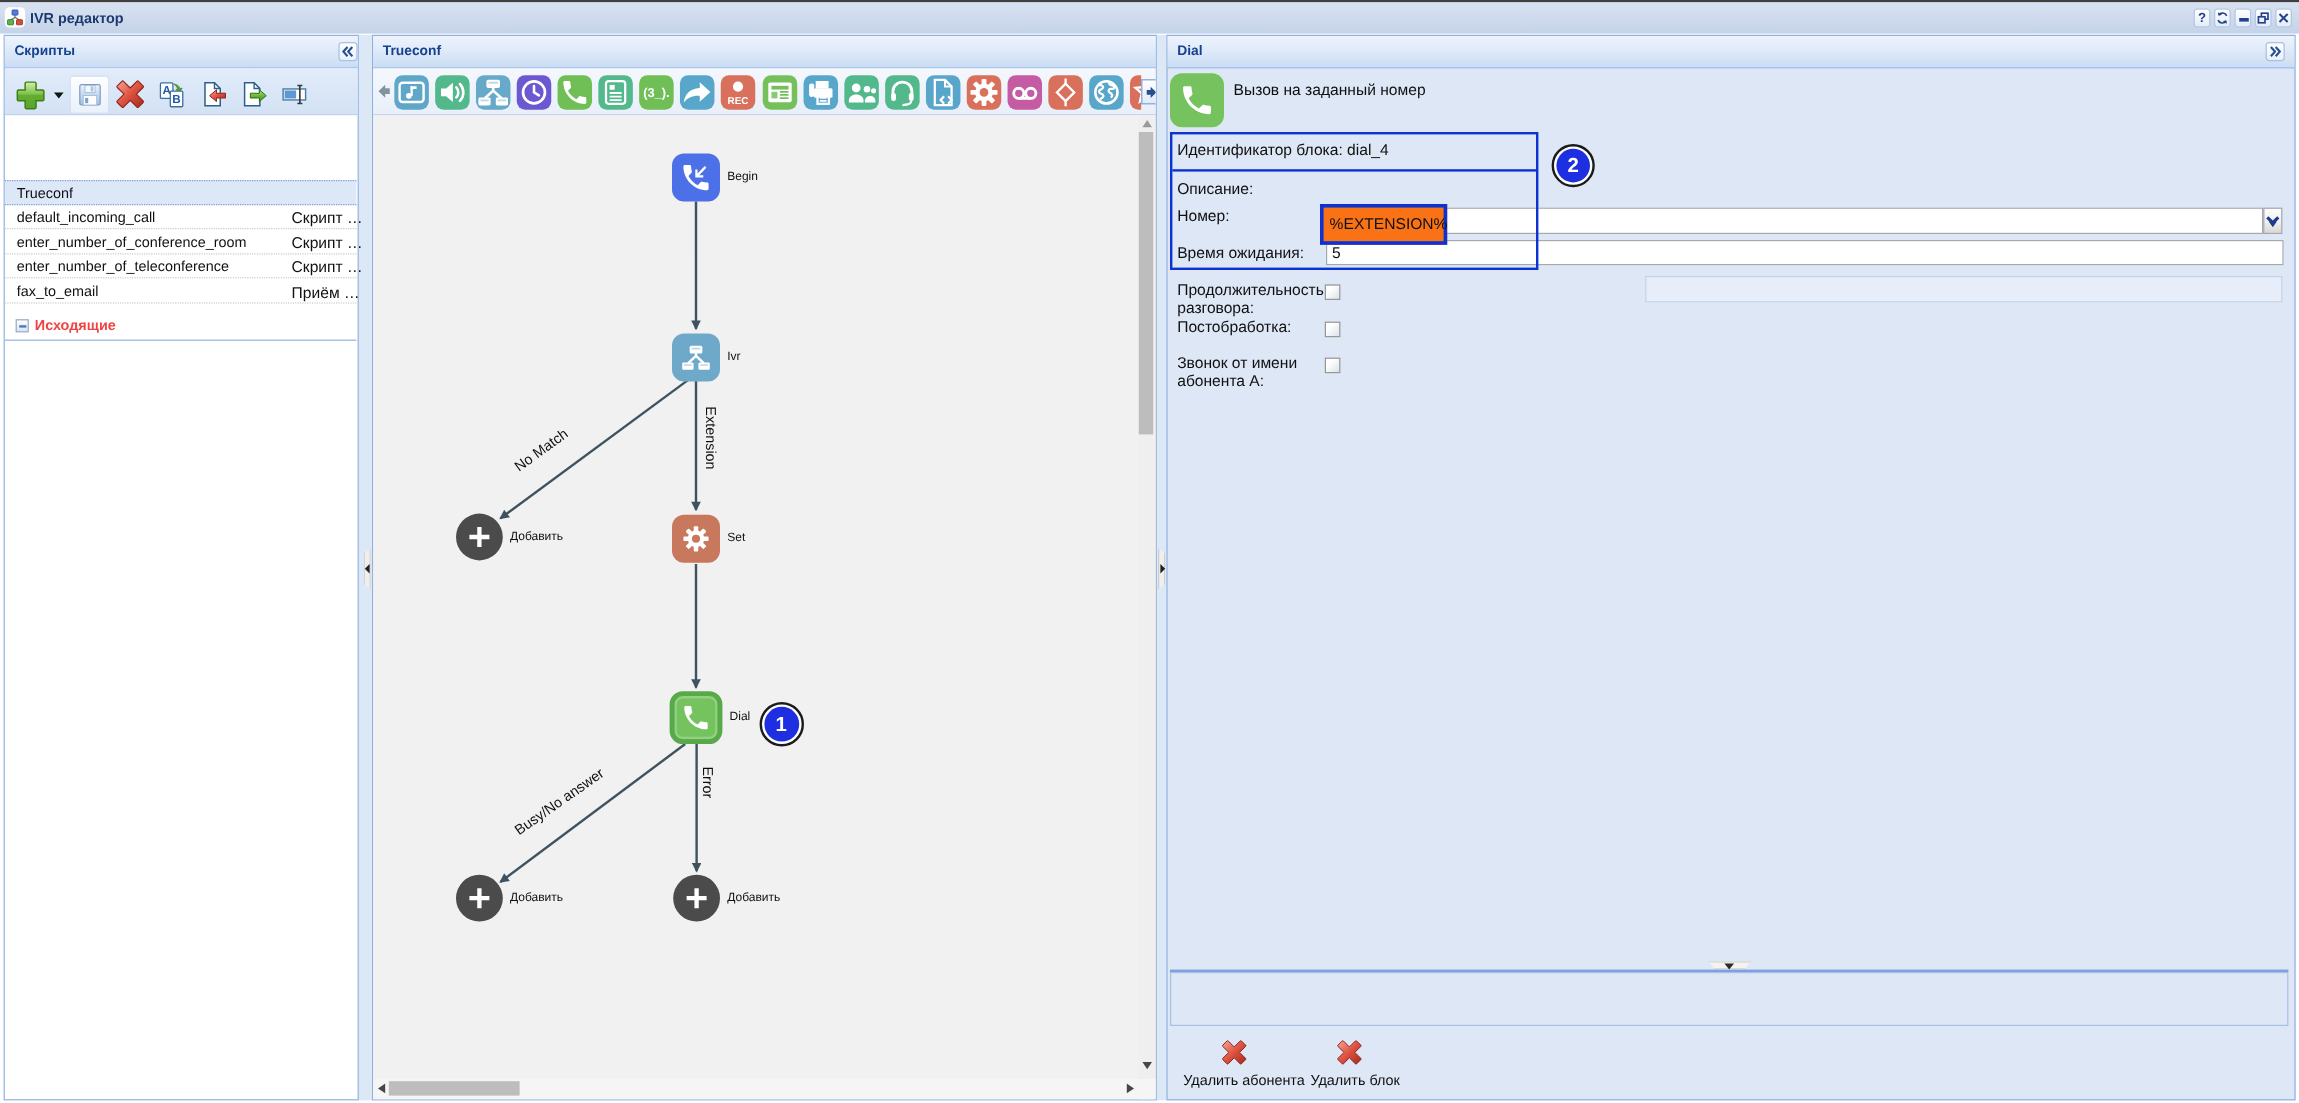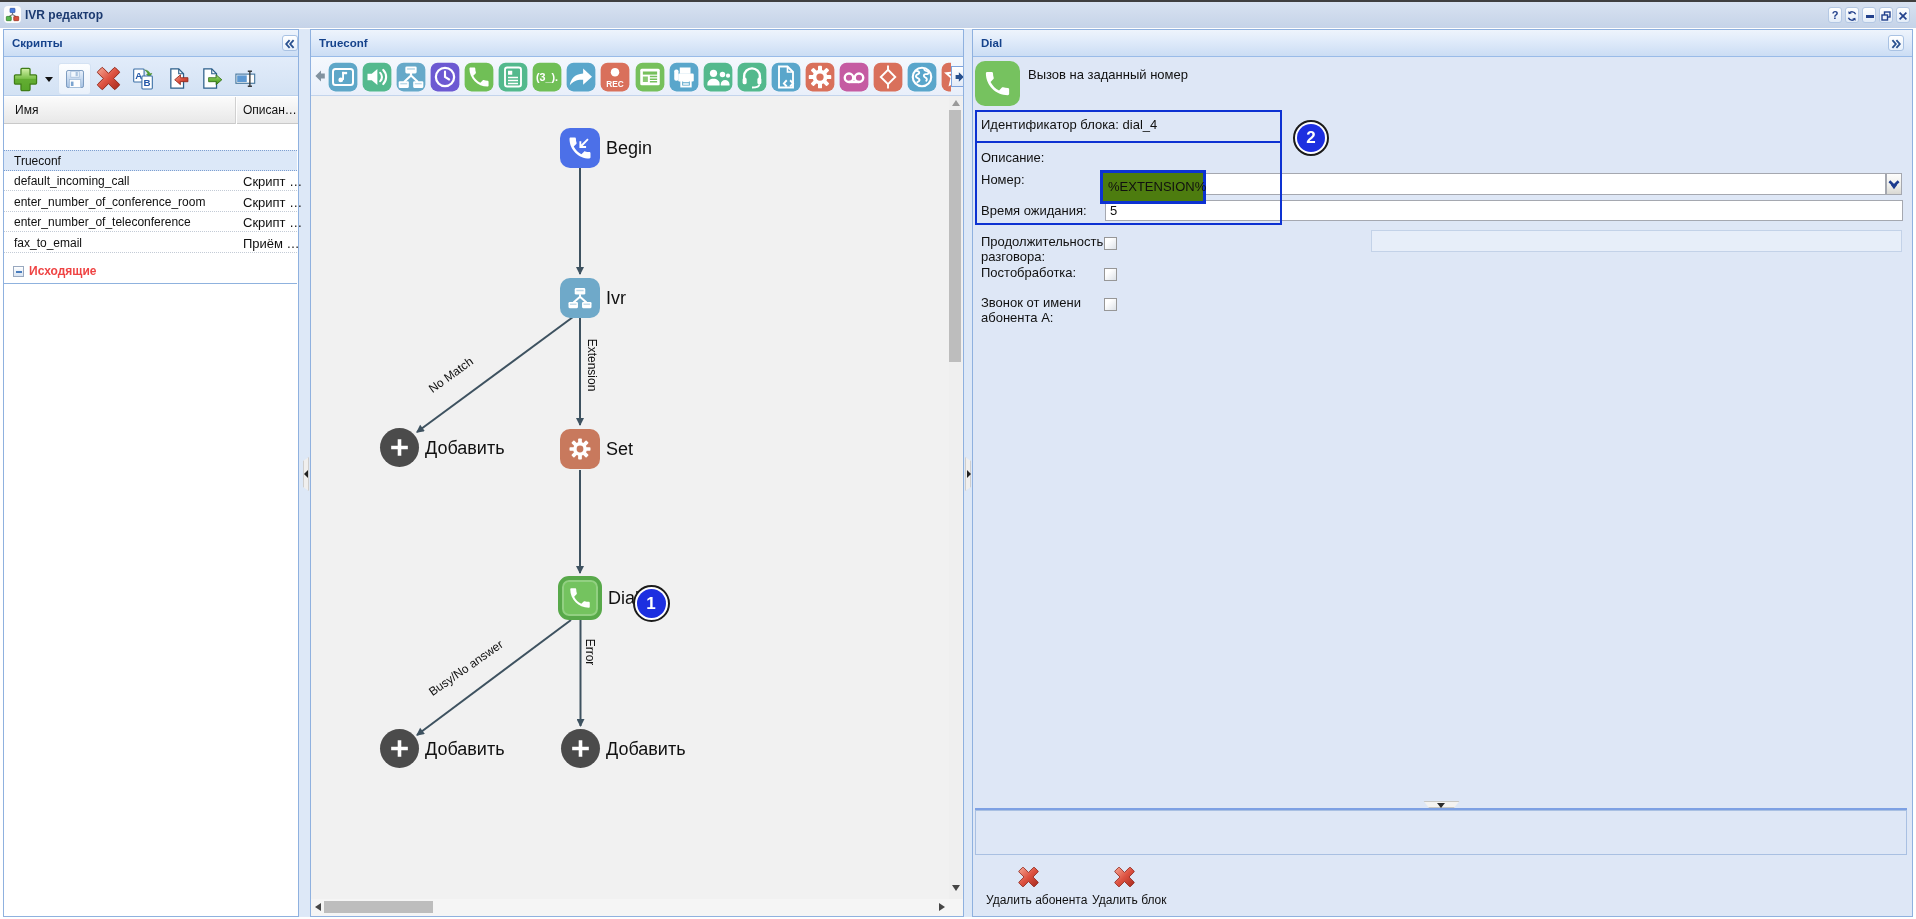--- a/index.html
+++ b/index.html
@@ -9,21 +9,21 @@
 .panel{position:absolute;border:1px solid #8fb1df;background:#fff}
 .phead{position:absolute;left:0;right:0;top:0;height:27px;
  background:linear-gradient(#eef4fc 0%,#e0ebfa 42%,#cbddf4 100%);
  border-bottom:1px solid #99bbe8;color:#15428b;font-weight:bold;font-size:11.5px;line-height:26px}
 .cbtn{position:absolute;width:16px;height:16px;background:linear-gradient(#ffffff,#e7f0fb);
  border:1px solid #a9c2e3;border-radius:3px;text-align:center}
 .inp{position:absolute;background:#fff;border:1px solid #a5a8b0;font-size:13px;color:#101010;
  line-height:18px;padding:0 0 0 4px;white-space:nowrap;overflow:hidden}
 .cb{position:absolute;width:13px;height:13px;border:1px solid #979797;
  background:linear-gradient(135deg,#ffffff 30%,#dde2e8 100%)}
-.nlab{position:absolute;font-size:18px;color:#101010;white-space:nowrap}
+.nlab{position:absolute;font-size:10px;color:#101010;white-space:nowrap}
 .elab{position:absolute;font-size:12px;color:#101010;white-space:nowrap}
 </style></head><body>
 <div class="a" style="left:0;top:0;width:1916px;height:2px;background:#3f3f3f"></div>
 <div class="a" style="left:0;top:2px;width:1916px;height:26px;background:linear-gradient(#d8e2f1,#c5d3e8)"></div>
 <div class="a" style="left:4px;top:6px;width:17px;height:17px;background:#fdfdfd;border-radius:4px"><svg width="17" height="17" viewBox="0 0 16 16">
       <path d="M8 6v2M8 8L4.6 10M8 8l3.4 2" stroke="#777" stroke-width="1"></path>
       <rect x="5.7" y="2.2" width="4.6" height="4" rx="0.5" fill="#4a7de0" stroke="#2f55a8" stroke-width=".7"></rect>
       <rect x="2.2" y="9.8" width="4.6" height="4" rx="0.5" fill="#58b84c" stroke="#2f7a2a" stroke-width=".7"></rect>
       <rect x="9.2" y="9.8" width="4.6" height="4" rx="0.5" fill="#d94f3e" stroke="#99301f" stroke-width=".7"></rect>
     </svg></div>
@@ -116,26 +116,20 @@
             <stop offset="1" stop-color="#3f8a18"></stop>
           </linearGradient>
         </defs>
         <path d="M10.2 11.2l7.2.1-.1-2.9 5.6 4.8-5.5 4.7.1-2.9-7.3.1z" fill="url(#gg2)" stroke="#2f6e12" stroke-width=".8"></path>
       </svg></div>
 <div class="a" style="left:229px;top:36px"><svg width="25" height="25" viewBox="0 0 24 24">
         <rect x="2.8" y="7.8" width="18" height="8.8" fill="#fdfdfd" stroke="#49799f" stroke-width="1.1"></rect>
         <rect x="4" y="9" width="9.2" height="6.4" fill="#5d98d2"></rect>
         <path d="M16.2 5v14.4M14.2 5h4M14.2 19.4h4" stroke="#35383b" stroke-width="1.3" fill="none"></path>
       </svg></div>
-<div class="a" style="left:0;top:67px;width:294px;height:27px;background:linear-gradient(#fbfbfb,#e8e8e8);border-bottom:1px solid #c9c9c9">
-      <div class="a" style="left:231px;top:0;width:1px;height:27px;background:#d0d0d0"></div>
-      <div class="a" style="left:232px;top:0;width:1px;height:27px;background:#fff"></div>
-      <div class="t12" style="left:11px;top:5px;line-height:17px">Имя</div>
-      <div class="t12" style="left:239px;top:5px;line-height:17px">Описан…</div>
-    </div>
 <div class="a" style="left:0;top:120px;width:293px;height:21px;background:#dce8f8;border-top:1px dotted #7e9fd0;border-bottom:1px dotted #7e9fd0">
       <div class="t12" style="left:10px;top:3px;line-height:15px">Trueconf</div>
     </div>
 <div class="a" style="left:0;top:141px;width:293px;height:20px;border-bottom:1px dotted #c3cbd6">
       <div class="t12" style="left:10px;top:3px;line-height:15px">default_incoming_call</div>
       <div class="t" style="left:239px;top:3px;line-height:15px">Скрипт …</div>
     </div>
 <div class="a" style="left:0;top:161.5px;width:293px;height:20px;border-bottom:1px dotted #c3cbd6">
       <div class="t12" style="left:10px;top:3px;line-height:15px">enter_number_of_conference_room</div>
       <div class="t" style="left:239px;top:3px;line-height:15px">Скрипт …</div>
@@ -411,21 +405,21 @@
       <svg width="12" height="10" viewBox="0 0 12 10" style="position:absolute;left:1px;top:6px">
         <path d="M1.4 1.2L6 5.6l4.6-4.4" fill="none" stroke="#1c3b8e" stroke-width="2.6"></path>
         <path d="M3.4 4.4L6 8l2.6-3.6" fill="none" stroke="#1c3b8e" stroke-width="1.6"></path>
       </svg>
     </div>
 <div class="t" style="left:8px;top:172px;line-height:18px">Время ожидания:</div>
 <div class="inp" style="left:132px;top:170px;width:798px;height:21px;line-height:19px">5</div>
 <div class="a" style="left:2px;top:80px;width:307px;height:115px;border:2px solid #0d32d2"></div>
 <div class="a" style="left:4px;top:111px;width:303px;height:2px;background:#0d32d2"></div>
 <div class="t" style="left:8px;top:86px;line-height:18px">Идентификатор блока: dial_4</div>
-<div class="a" style="left:127px;top:140px;width:106px;height:34px;border:3px solid #0d32d2;background:#4d7c0f">
+<div class="a" style="left:127px;top:140px;width:106px;height:34px;border:3px solid #0d32d2;background:#f97316">
       <div class="t" style="left:5px;top:5px;line-height:17px">%EXTENSION%</div>
     </div>
 <div class="a" style="left:320px;top:90px;width:36px;height:36px;border-radius:50%;background:#fff;border:2px solid #1b1b1b">
       <div class="a" style="left:2px;top:2px;width:28px;height:28px;border-radius:50%;background:#1d2fe0;color:#fff;font-weight:bold;font-size:17px;text-align:center;line-height:28px">2</div>
     </div>
 <div class="t" style="left:8px;top:203px;line-height:18px">Продолжительность</div>
 <div class="t" style="left:8px;top:218px;line-height:18px">разговора:</div>
 <div class="cb" style="left:131px;top:207px"></div>
 <div class="a" style="left:398px;top:200px;width:531px;height:22px;background:#e7eef9;border:1px solid #c3d2e8"></div>
 <div class="t" style="left:8px;top:234px;line-height:18px">Постобработка:</div>

